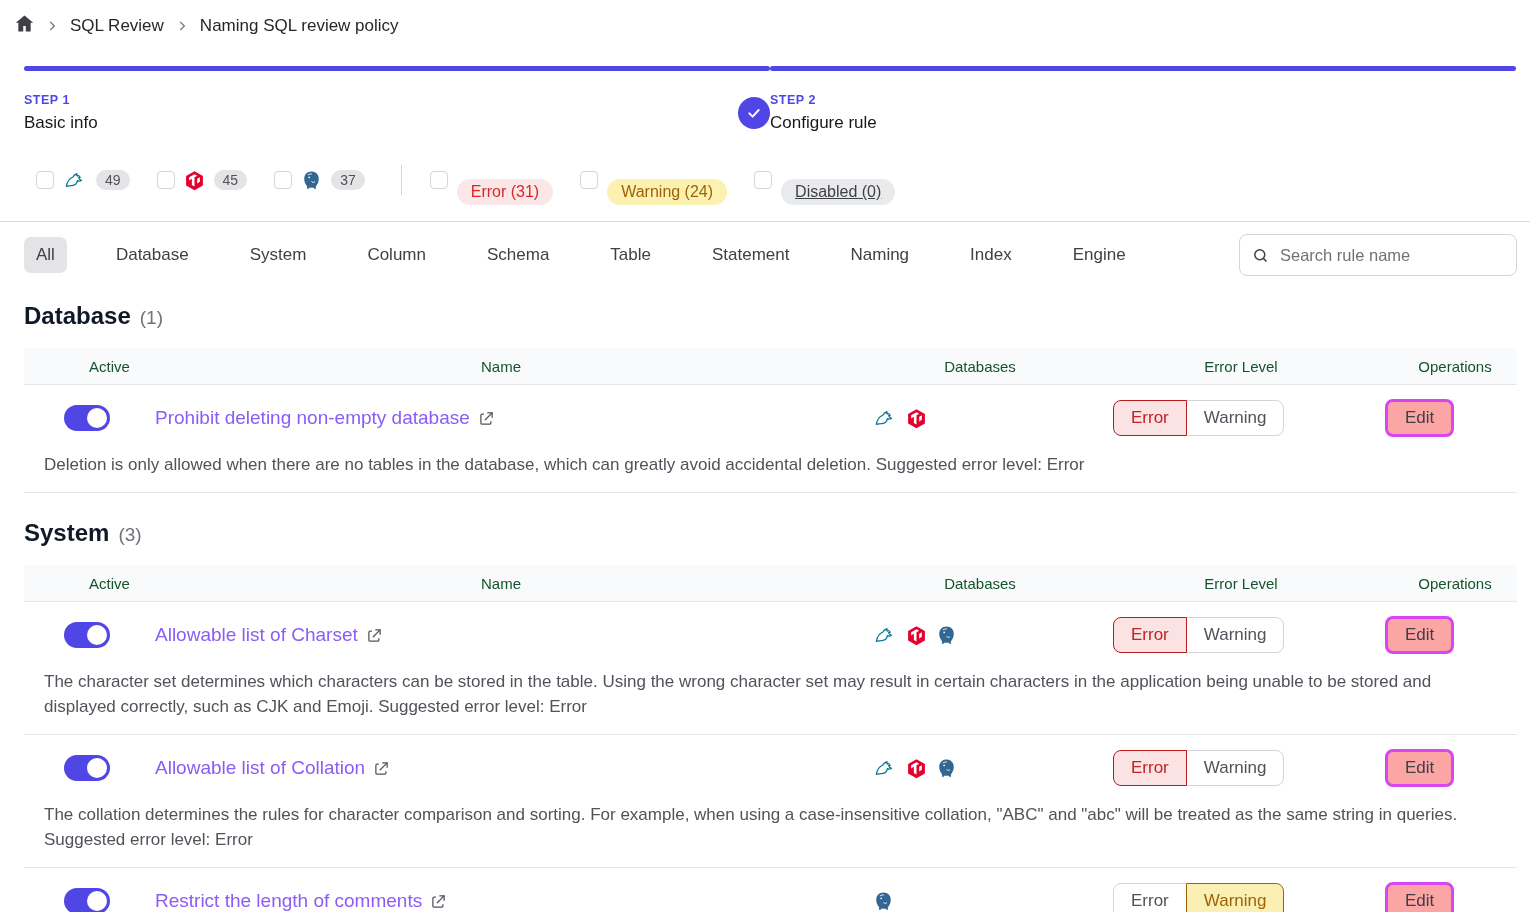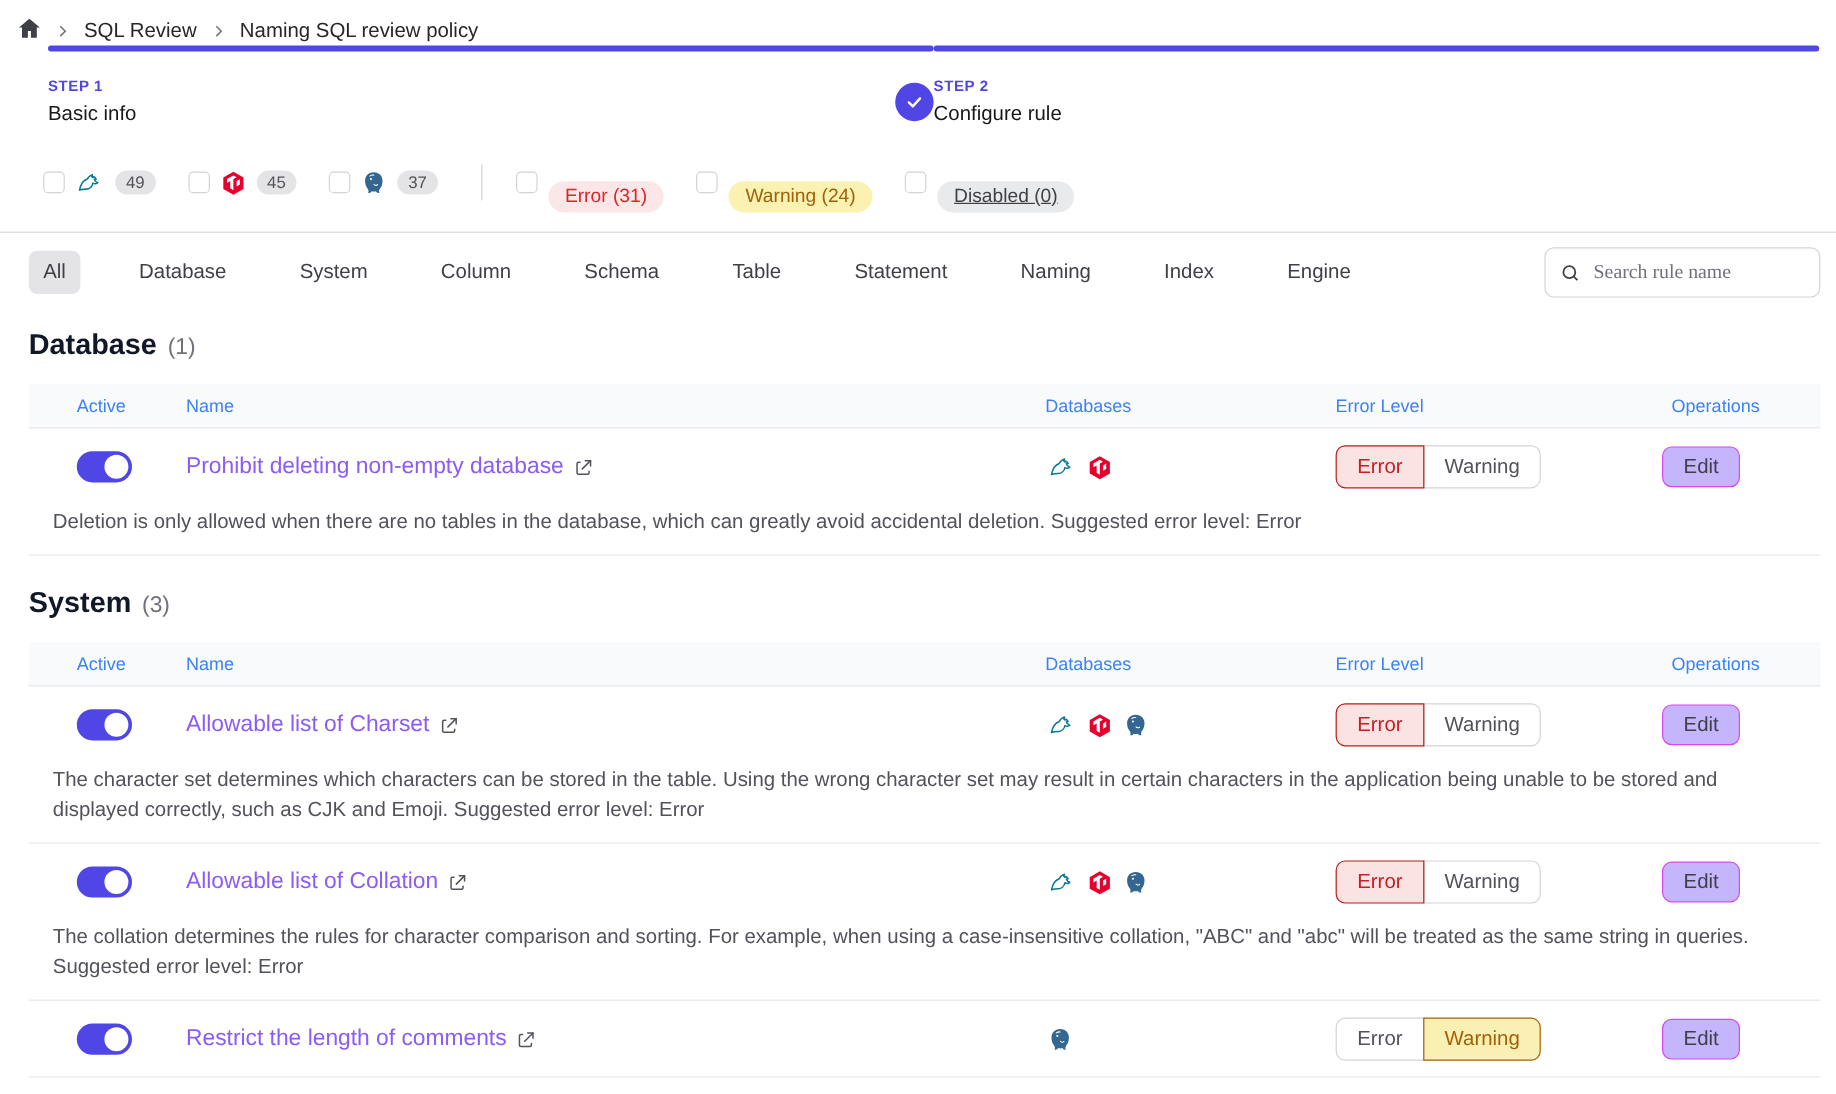--- a/index.html
+++ b/index.html
@@ -7,21 +7,21 @@
   body {
     width:1530px; height:912px; overflow:hidden;
     background:#ffffff; color:#18181b;
     font-family:"Liberation Sans", sans-serif;
   }
   
   .breadcrumb { display:flex; align-items:center; gap:11px; padding:14px 0 0 15px; font-size:17px; color:#27272a; }
   .breadcrumb .crumb { cursor:pointer; }
   .crumb-sep { display:flex; align-items:center; color:#71717a; }
   
-  .steps { display:flex; padding:0 14px 0 40px; }
+  .steps { display:flex; margin-top:28px; padding:0 14px 0 24px; }
   .step { flex:1; position:relative; }
   .step-bar { height:5px; background:#4f46e5; border-radius:3px; }
   .step-label { margin-top:22px; font-size:12.5px; font-weight:bold; letter-spacing:.5px; color:#4f46e5; }
   .step-title { margin-top:6px; font-size:17px; color:#18181b; }
   .step-check { position:absolute; right:0; top:31px; width:32px; height:32px; border-radius:50%;
     background:#4f46e5; display:flex; align-items:center; justify-content:center; }
   
   .filters { display:flex; align-items:center; margin-top:32px; padding-left:36px; height:30px; }
   .filter-group { display:flex; align-items:center; gap:9px; margin-right:27px; cursor:pointer; }
   .cb { width:18px; height:18px; border:1px solid #d4d4d8; border-radius:4px; background:#fff; flex:0 0 auto; }
@@ -31,52 +31,52 @@
   .level-warning  { background:#fbf2b2; color:#a16207; }
   .level-disabled { background:#e8eaec; color:#3f3f46;text-decoration:underline; }
   .v-divider { width:1px; height:30px; background:#d4d4d8; margin:0 28px 0 9px; }
   
   .page-divider { border:none; border-top:1px solid #d9d9de; margin:26px 0 0 0; }
   
   .tabs-row { display:flex; align-items:center; justify-content:space-between; padding:12px 13px 0 24px; }
   .tabs { display:flex; align-items:center; gap:37px; }
   .tab { font-size:17px; color:#3f3f46; padding:8px 12px; border-radius:7px; cursor:pointer; white-space:nowrap; }
   .tab.active { background:#e4e4e7; }
-  .search-box { width:230px; height:42px; border:1px solid #d4d4d8; border-radius:8px;
-    display:flex; align-items:center; gap:9px; padding:0 12px; background:#fff;font-family:Liberation Serif, serif; }
+  .search-box { width:278px; height:42px; border:1px solid #d4d4d8; border-radius:8px;
+    display:flex; align-items:center; gap:9px; padding:0 12px; background:#fff; }
   .search-box input { border:none; outline:none; font-size:16.5px; width:100%; color:#18181b; background:transparent; font-family:inherit; }
   .search-box input::placeholder { color:#71717a; }
   
   .section { padding:0 13px 0 24px; }
   .section-title { margin-top:26px; display:flex; align-items:baseline; gap:9px; }
   .section-title .t { font-size:24px; font-weight:bold; color:#111827; }
   .section-title .c { font-size:19px; color:#71717a; }
   .rule-table { margin-top:18px; }
   .grid-cols { display:grid; grid-template-columns:131px 1fr 242px 280px 148px; }
   .thead { background:#f9fafb; border-bottom:1px solid #e5e7eb; height:37px; align-items:center;
-    font-size:15px; color:#3b82f6; }
+    font-size:15px; color:#14532d;text-align:center; }
   .th-active { padding-left:40px; }
   .th-pad { padding-left:24px; }
   .rule-row { align-items:center; padding:14px 0 13px 0; }
   .rule-row.no-desc { border-bottom:1px solid #e5e7eb; }
   .toggle { width:46px; height:26px; border-radius:999px; background:#4f46e5; position:relative; margin-left:40px; cursor:pointer; }
   .toggle .knob { position:absolute; top:3px; right:3px; width:20px; height:20px; border-radius:50%; background:#fff; }
   .rule-name { display:flex; align-items:center; gap:9px; font-size:19px; color:#8b5cf6; }
   .ext-link { display:flex; align-items:center; cursor:pointer; }
   .engines-cell { padding-left:26px; display:flex; align-items:center; gap:9px; }
   .seg-cell { padding-left:24px; }
   .seg-group { display:inline-flex; }
   .seg-btn { height:36px; padding:0 17px; font-size:17px; display:flex; align-items:center;
     border:1px solid #d4d4d8; background:#fff; color:#52525b; cursor:pointer; font-family:inherit; }
   .seg-btn:first-child { border-radius:8px 0 0 8px; }
   .seg-btn:last-child { border-radius:0 8px 8px 0; margin-left:-1px; }
   .seg-btn.sel-error { background:#fbe3e3; border-color:#b91c1c; color:#c22126; position:relative; z-index:1; }
   .seg-btn.sel-warning { background:#fbf0b4; border-color:#a16207; color:#a16207; position:relative; z-index:1; }
   .ops-cell { padding-left:16px; }
-  .edit-btn { background:#c4b5fd; border:1px solid #d946ef; border-radius:8px; padding:6px 17px;
+  .edit-btn { background:#fca5a5; border:3px solid #d946ef; border-radius:8px; padding:6px 17px;
     font-size:17px; color:#3f3f46; cursor:pointer; font-family:inherit; }
   .rule-desc { font-size:17px; color:#52525b; line-height:25px; padding:2px 24px 15px 20px;
     border-bottom:1px solid #e5e7eb; }
   .eng-icon { display:inline-flex; align-items:center; }
 </style>
 </head>
 <body>
 
 <div class="breadcrumb">
   <span class="crumb">

